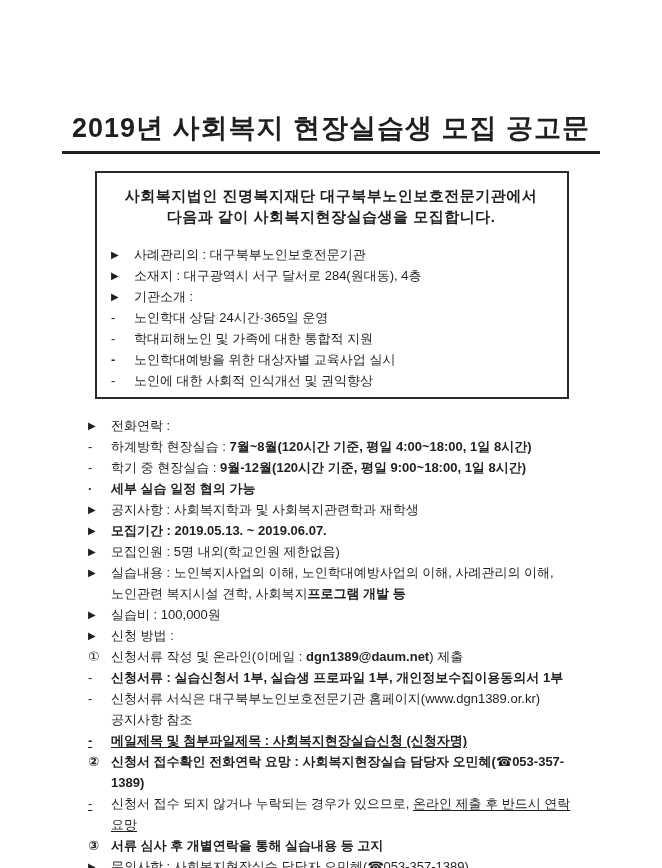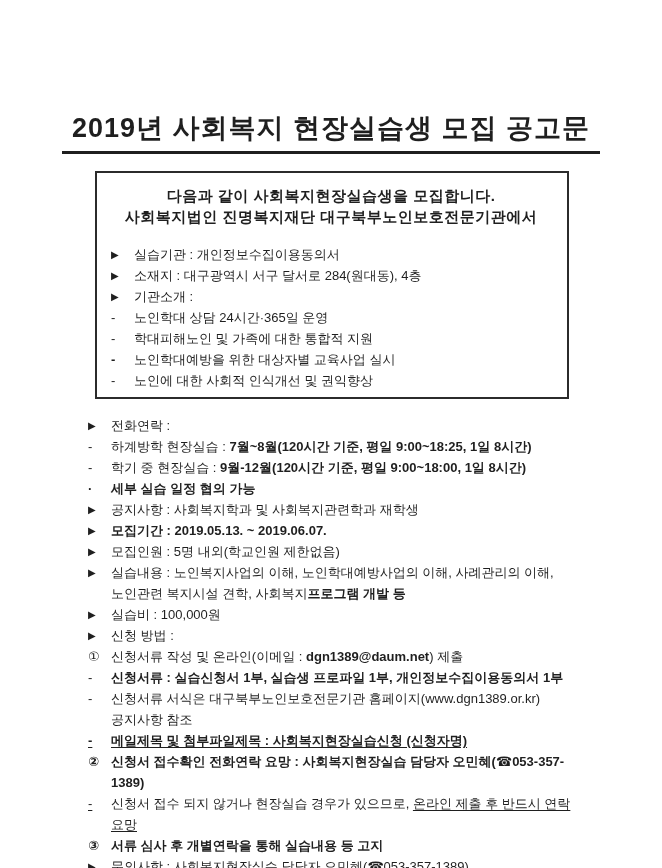--- a/index.html
+++ b/index.html
@@ -66,27 +66,27 @@
 <body>
 
 <div class="page">
 
   <div class="title-wrap">
     <div class="doc-title">2019년 사회복지 현장실습생 모집 공고문</div>
   </div>
 
   <div class="info-box">
     <div class="info-heading">
+      <div>사회복지법인 진명복지재단 대구북부노인보호전문기관에서</div>
       <div>다음과 같이 사회복지현장실습생을 모집합니다.</div>
-      <div>사회복지법인 진명복지재단 대구북부노인보호전문기관에서</div>
     </div>
     <div class="info-lines">
         <div class="line">
           <span class="marker mk-arrow">▶</span>
-          <span class="content"><span class="">실습기관 : 개인정보수집이용동의서</span></span>
+          <span class="content"><span class="">사례관리의 : 대구북부노인보호전문기관</span></span>
         </div>
         <div class="line">
           <span class="marker mk-arrow">▶</span>
           <span class="content"><span class="">소재지 : 대구광역시 서구 달서로 284(원대동), 4층</span></span>
         </div>
         <div class="line">
           <span class="marker mk-arrow">▶</span>
           <span class="content"><span class="">기관소개 :</span></span>
         </div>
         <div class="line">
@@ -108,21 +108,21 @@
       </div>
   </div>
 
   <div class="doc-body">
       <div class="line">
         <span class="marker mk-arrow">▶</span>
         <span class="content"><span class="">전화연락 :</span></span>
       </div>
       <div class="line">
         <span class="marker">-</span>
-        <span class="content"><span class="">하계방학 현장실습 : </span><span class="b ">7월~8월(120시간 기준, 평일 9:00~18:25, 1일 8시간)</span></span>
+        <span class="content"><span class="">하계방학 현장실습 : </span><span class="b ">7월~8월(120시간 기준, 평일 4:00~18:00, 1일 8시간)</span></span>
       </div>
       <div class="line">
         <span class="marker">-</span>
         <span class="content"><span class="">학기 중 현장실습 : </span><span class="b ">9월-12월(120시간 기준, 평일 9:00~18:00, 1일 8시간)</span></span>
       </div>
       <div class="line">
         <span class="marker b">·</span>
         <span class="content"><span class="b ">세부 실습 일정 협의 가능</span></span>
       </div>
       <div class="line">
@@ -164,21 +164,21 @@
       <div class="line">
         <span class="marker b u">-</span>
         <span class="content"><span class="b u">메일제목 및 첨부파일제목 : 사회복지현장실습신청 (신청자명)</span></span>
       </div>
       <div class="line">
         <span class="marker b">②</span>
         <span class="content"><span class="b ">신청서 접수확인 전화연락 요망 : 사회복지현장실습 담당자 오민혜(☎053-357-1389)</span></span>
       </div>
       <div class="line">
         <span class="marker u">-</span>
-        <span class="content"><span class="">신청서 접수 되지 않거나 현장실습 경우가 있으므로, </span><span class="u">온라인 제출 후 반드시 연락 요망</span></span>
+        <span class="content"><span class="">신청서 접수 되지 않거나 누락되는 경우가 있으므로, </span><span class="u">온라인 제출 후 반드시 연락 요망</span></span>
       </div>
       <div class="line">
         <span class="marker b">③</span>
         <span class="content"><span class="b ">서류 심사 후 개별연락을 통해 실습내용 등 고지</span></span>
       </div>
       <div class="line">
         <span class="marker mk-arrow">▶</span>
         <span class="content"><span class="">문의사항 : 사회복지현장실습 담당자 오민혜(☎053-357-1389)</span></span>
       </div>
     </div>

